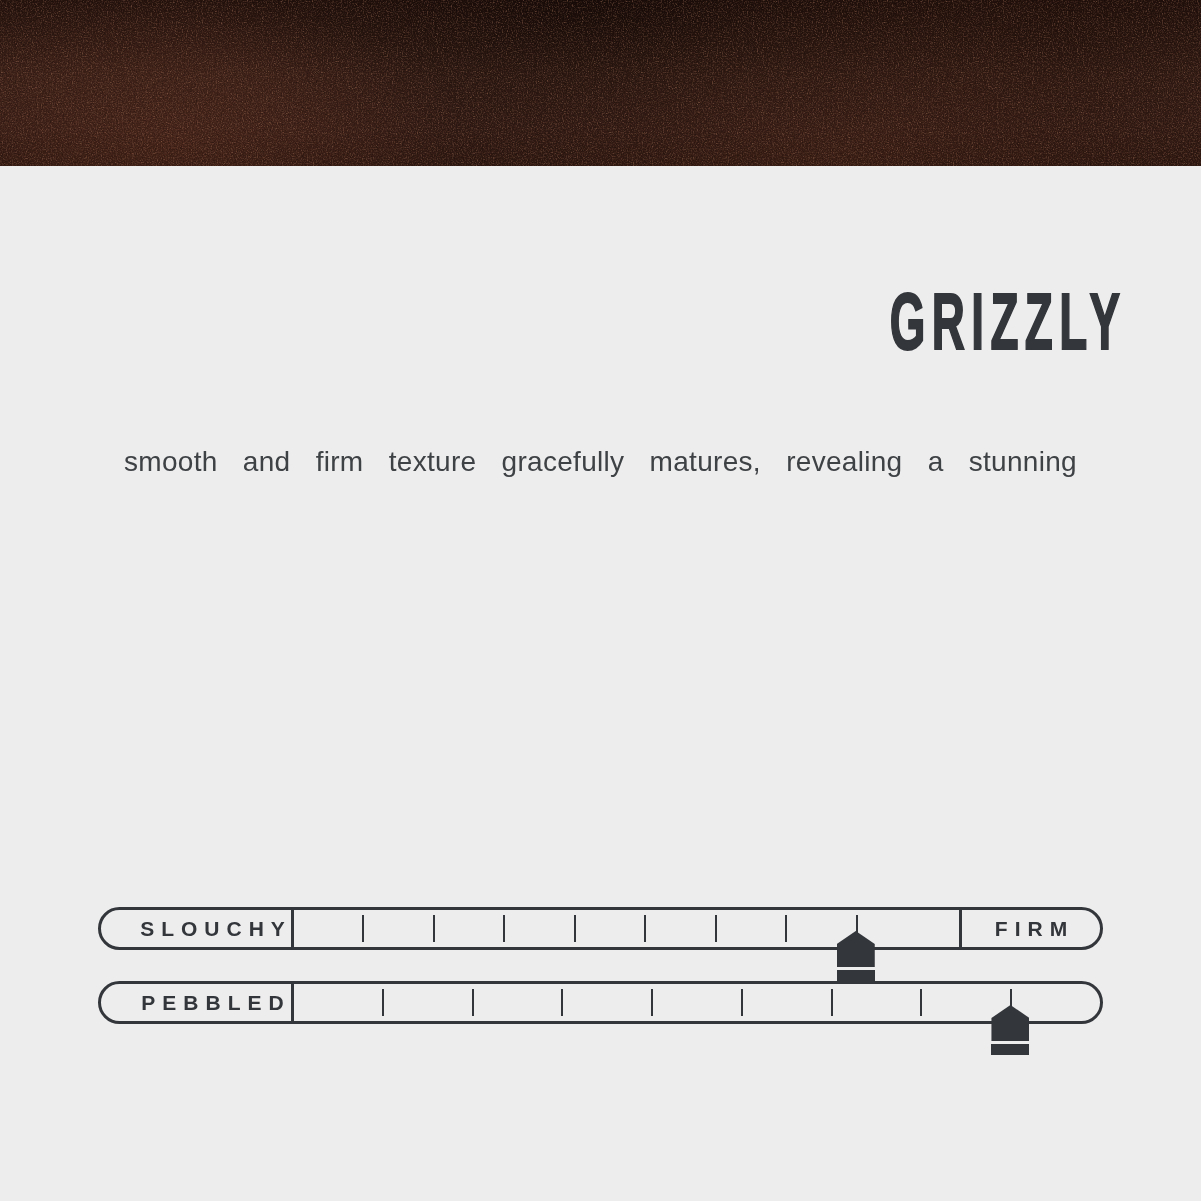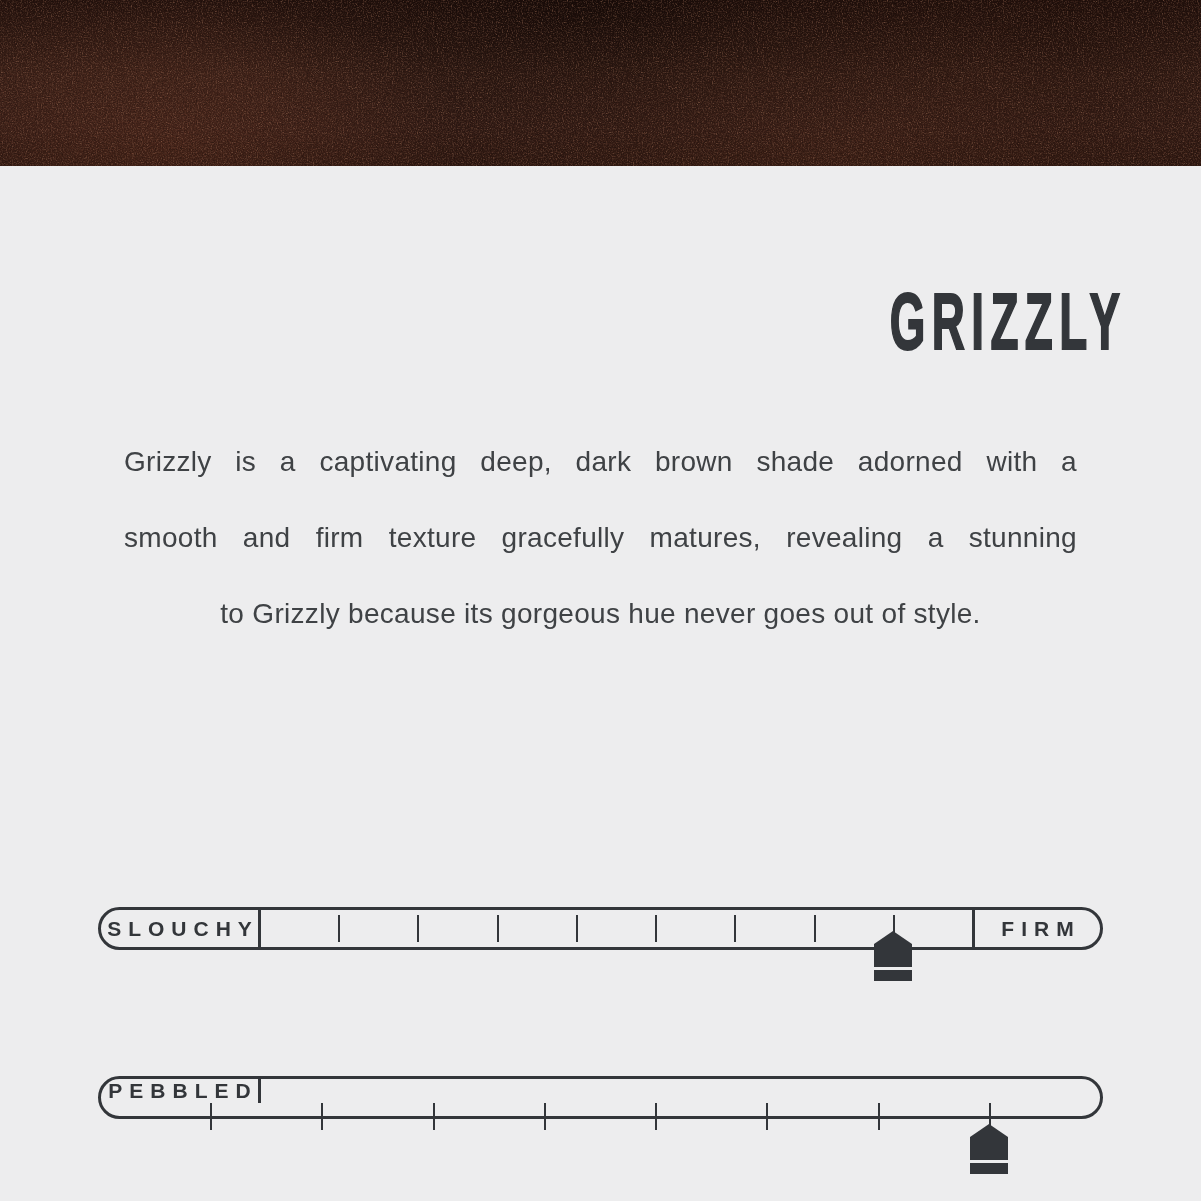--- a/index.html
+++ b/index.html
@@ -51,23 +51,24 @@
 
   
   .slider{
     position:absolute;left:98px;width:1005px;height:43px;
     border:3px solid var(--ink,#33363a);border-radius:23px;
     box-sizing:border-box;display:flex;background:transparent;
   }
   .slider-cell{
     display:flex;align-items:center;justify-content:center;
     box-sizing:border-box;
+    margin-left:33px;
   }
   .slider-left{width:160px;border-right:3px solid var(--ink,#33363a);}
-  .slider-right{width:128px;border-left:3px solid var(--ink,#33363a);}
+  .slider-right{width:141px;border-left:3px solid var(--ink,#33363a);}
   .slider-label{
     font-weight:bold;font-size:21px;letter-spacing:7px;
     padding-left:7px; 
     color:var(--ink,#33363a);white-space:nowrap;
   }
   .slider-track{
     flex:1;position:relative;
     display:flex;align-items:center;justify-content:space-evenly;
   }
   .tick{width:2px;height:27px;background:var(--ink,#33363a);}
@@ -75,21 +76,21 @@
     position:absolute;top:21px;width:38px;
     transform:translateX(-50%);z-index:2;
   }
   .marker-nib{
     width:38px;height:36px;background:var(--ink,#33363a);
     clip-path:polygon(50% 0, 100% 36%, 100% 100%, 0 100%, 0 36%);
   }
   .marker-bar{width:38px;height:11px;background:var(--ink,#33363a);margin-top:3px;}
 
   .slider-firmness{top:907px;}
-  .slider-grain{top:1076px;flex-direction:column;}
+  .slider-grain{top:981px;}
 </style>
 </head>
 <body>
 
 <div class="page">
 
   <div class="leather">
     <svg preserveAspectRatio="none" xmlns="http://www.w3.org/2000/svg">
       <defs>
         <filter id="grainDark" x="0" y="0" width="100%" height="100%">
@@ -104,23 +105,21 @@
       <rect width="100%" height="100%" filter="url(#grainDark)" opacity="0.38"></rect>
       <rect width="100%" height="100%" filter="url(#grainRed)" opacity="0.55"></rect>
     </svg>
   </div>
 
   <h1 class="title">
     <span class="title-inner">GRIZZLY</span>
   </h1>
 
   <div class="description">
-    <div class="line">Grizzly is a captivating deep, dark brown shade adorned with a</div>
     <div class="line">smooth and firm texture gracefully matures, revealing a stunning</div>
-    <div class="line last">to Grizzly because its gorgeous hue never goes out of style.</div>
   </div>
 
   <div class="slider slider-firmness">
     <div class="slider-cell slider-left">
       <span class="slider-label">SLOUCHY</span>
     </div>
     <div class="slider-track">
       <div class="marker" style="left: 88.8889%;">
         <div class="marker-nib"></div>
         <div class="marker-bar"></div>

